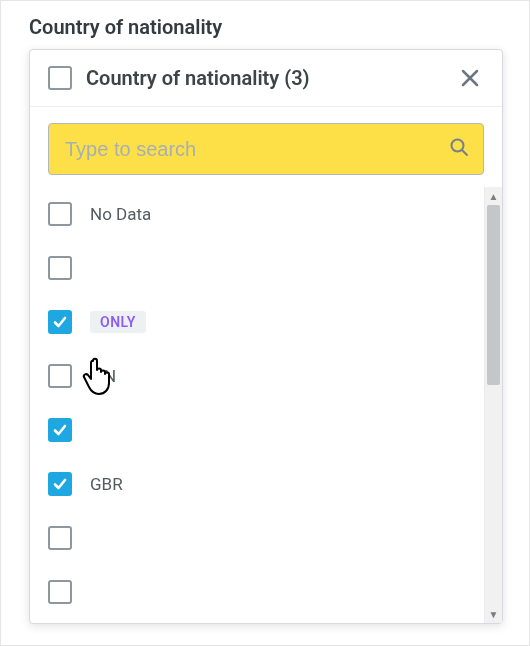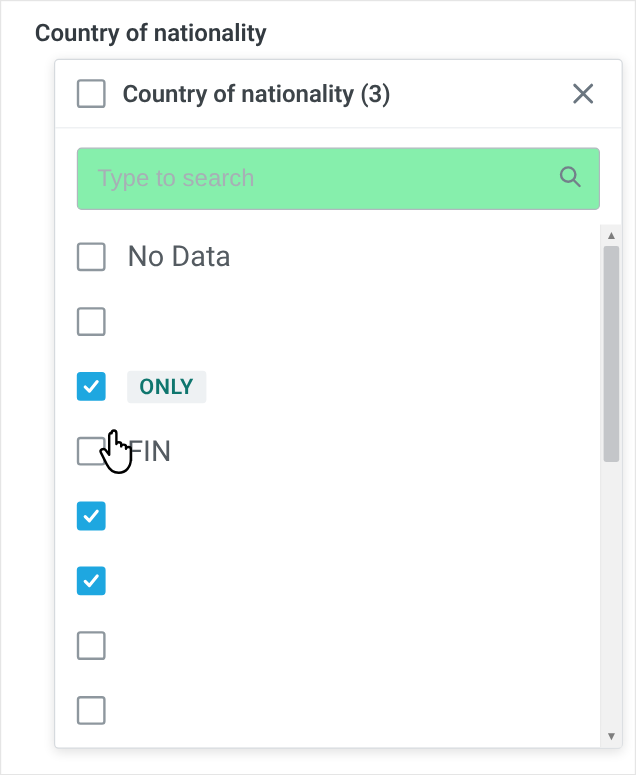--- a/index.html
+++ b/index.html
@@ -18,21 +18,21 @@
     padding: 14px 0 0 0;
   }
   .section-title {
     font-size: 20px;
     font-weight: 600;
     color: #333a40;
     margin: 0 0 10px 28px;
   }
   .popup {
     position: absolute;
-    left: 44px;
+    left: 28px;
     top: 48px;
     width: 474px;
     height: 575px;
     background: #fff;
     border: 1px solid #d6dade;
     border-radius: 4px;
     box-shadow: 0 2px 10px rgba(0,0,0,0.12);
     display: flex;
     flex-direction: column;
   }
@@ -72,21 +72,21 @@
     padding: 16px 18px 8px 18px;
   }
   .search-box {
     width: 100%;
     height: 52px;
     border: 1px solid #b0b8be;
     border-radius: 4px;
     display: flex;
     align-items: center;
     padding: 0 14px;
-    background: #86efac;
+    background: #fde047;
   }
   .search-input {
     flex: 1;
     border: none;
     outline: none;
     font-size: 20px;
     color: #333;
     background: transparent;
   }
   .search-input::placeholder { color: #a7afb5; }
@@ -123,28 +123,28 @@
     align-items: center;
     justify-content: center;
   }
   .item-checkbox.checked {
     background: #1ea7e0;
     border-color: #1ea7e0;
   }
   .item-checkbox.checked svg { display: block; }
   .item-checkbox svg { display: none; }
   .item-label {
-    font-size: 24px;
+    font-size: 17px;
     color: #545b61;
     flex: 1;
   }
   .only-badge {
     background: #eef1f3;
-    color: #0f766e;
-    font-size: 18px;
+    color: #8b5cf6;
+    font-size: 14px;
     font-weight: 600;
     padding: 3px 10px;
     border-radius: 3px;
     margin-right: 8px;
     letter-spacing: 0.5px;
   }
   .scrollbar-track {
     position: absolute;
     right: 0;
     top: 0;
@@ -246,20 +246,21 @@
                 <polyline points="3,8.5 6.5,12 13,4" fill="none" stroke="#fff" stroke-width="2.6" stroke-linecap="round" stroke-linejoin="round"></polyline>
               </svg>
             </div>
           </div>
           <div class="item">
             <div class="item-checkbox checked">
               <svg width="16" height="16" viewBox="0 0 16 16">
                 <polyline points="3,8.5 6.5,12 13,4" fill="none" stroke="#fff" stroke-width="2.6" stroke-linecap="round" stroke-linejoin="round"></polyline>
               </svg>
             </div>
+            <div class="item-label">GBR</div>
           </div>
           <div class="item">
             <div class="item-checkbox"></div>
           </div>
           <div class="item">
             <div class="item-checkbox"></div>
           </div>
         </div>
 
       <div class="scrollbar-track">

